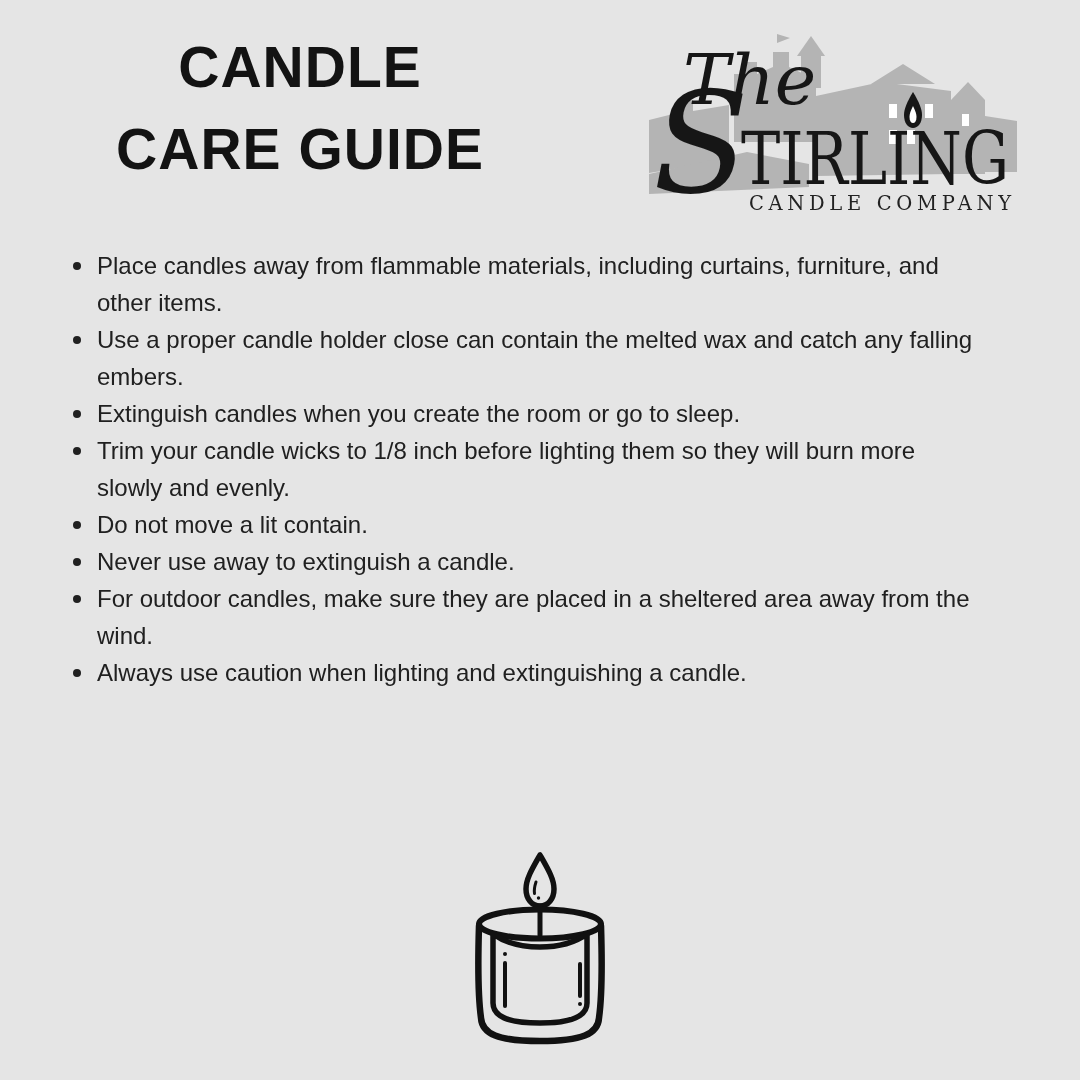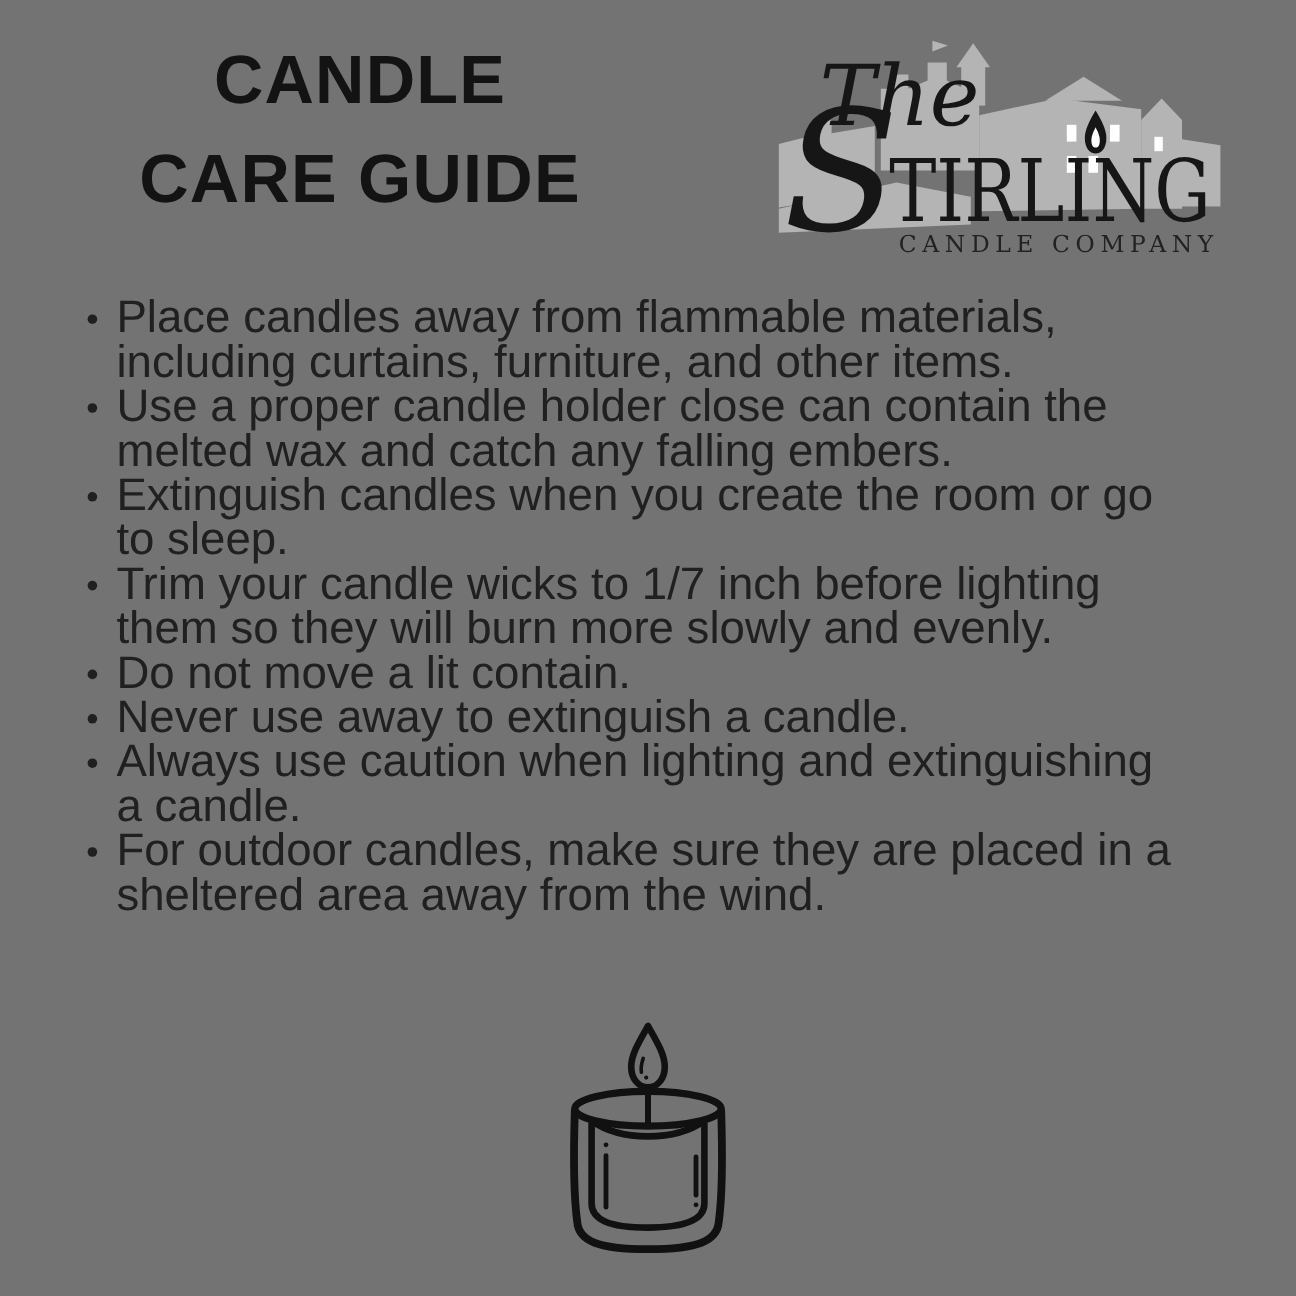--- a/index.html
+++ b/index.html
@@ -1,21 +1,21 @@
 <!DOCTYPE html>
 <html><head>
 <meta charset="utf-8">
 <style>
   * { margin: 0; padding: 0; box-sizing: border-box; }
   html, body { background: #ffffff; }
   .page {
     position: relative;
     width: 1080px;
     height: 1080px;
-    background: #737373;
+    background: #e5e5e5;
     overflow: hidden;
     font-family: "Liberation Sans", sans-serif;
   }
 
   
   .title {
     position: absolute;
     left: 55px;
     top: 26px;
     width: 490px;
@@ -38,21 +38,21 @@
   .logo svg { display: block; width: 100%; height: 100%; }
 
   
   .tips {
     position: absolute;
     left: 60px;
     top: 247px;
     width: 918px;
     list-style: none;
     color: #202020;
-    font-size: 38px;
+    font-size: 24px;
     line-height: 37px;
   }
   .tips li {
     position: relative;
     padding-left: 37px;
   }
   .tips li::before {
     content: "";
     position: absolute;
     left: 13px;
@@ -114,25 +114,25 @@
       <path d="M264,68 C258,78 255,85 255,91 C255,99 259,104 264,104 C269,104 273,99 273,91 C273,85 270,78 264,68 Z" fill="#161616"></path>
       <path d="M264,82 C261.5,87 260.5,90 260.5,93 C260.5,97 262,99 264,99 C266,99 267.5,97 267.5,93 C267.5,90 266.5,87 264,82 Z" fill="#ffffff"></path>
       <text x="100" y="186" font-family="DejaVu Serif, serif" font-size="19.5" fill="#222222" textLength="262" lengthAdjust="spacing">CANDLE COMPANY</text>
     </svg>
   </div>
 
   <ul class="tips">
     <li>Place candles away from flammable materials, including curtains, furniture, and other items.</li>
     <li>Use a proper candle holder close can contain the melted wax and catch any falling embers.</li>
     <li>Extinguish candles when you create the room or go to sleep.</li>
-    <li>Trim your candle wicks to 1/7 inch before lighting them so they will burn more slowly and evenly.</li>
+    <li>Trim your candle wicks to 1/8 inch before lighting them so they will burn more slowly and evenly.</li>
     <li>Do not move a lit contain.</li>
     <li>Never use away to extinguish a candle.</li>
+    <li>For outdoor candles, make sure they are placed in a sheltered area away from the wind.</li>
     <li>Always use caution when lighting and extinguishing a candle.</li>
-    <li>For outdoor candles, make sure they are placed in a sheltered area away from the wind.</li>
   </ul>
 
   <div class="candle">
     <svg viewBox="0 0 134 200">
       <g fill="none" stroke="#111111" stroke-linecap="round" stroke-linejoin="round">
 
         <path stroke-width="5.5" d="M67,7 C59,21 53,31 53,41 C53,51 59,58 67,58 C75,58 81,51 81,41 C81,31 75,21 67,7 Z"></path>
         <path stroke-width="3" d="M63,34 C61.5,38.5 61,42.5 61.5,45.5"></path>
         <circle cx="65.5" cy="50" r="1.7" fill="#111111" stroke="none"></circle>
 

